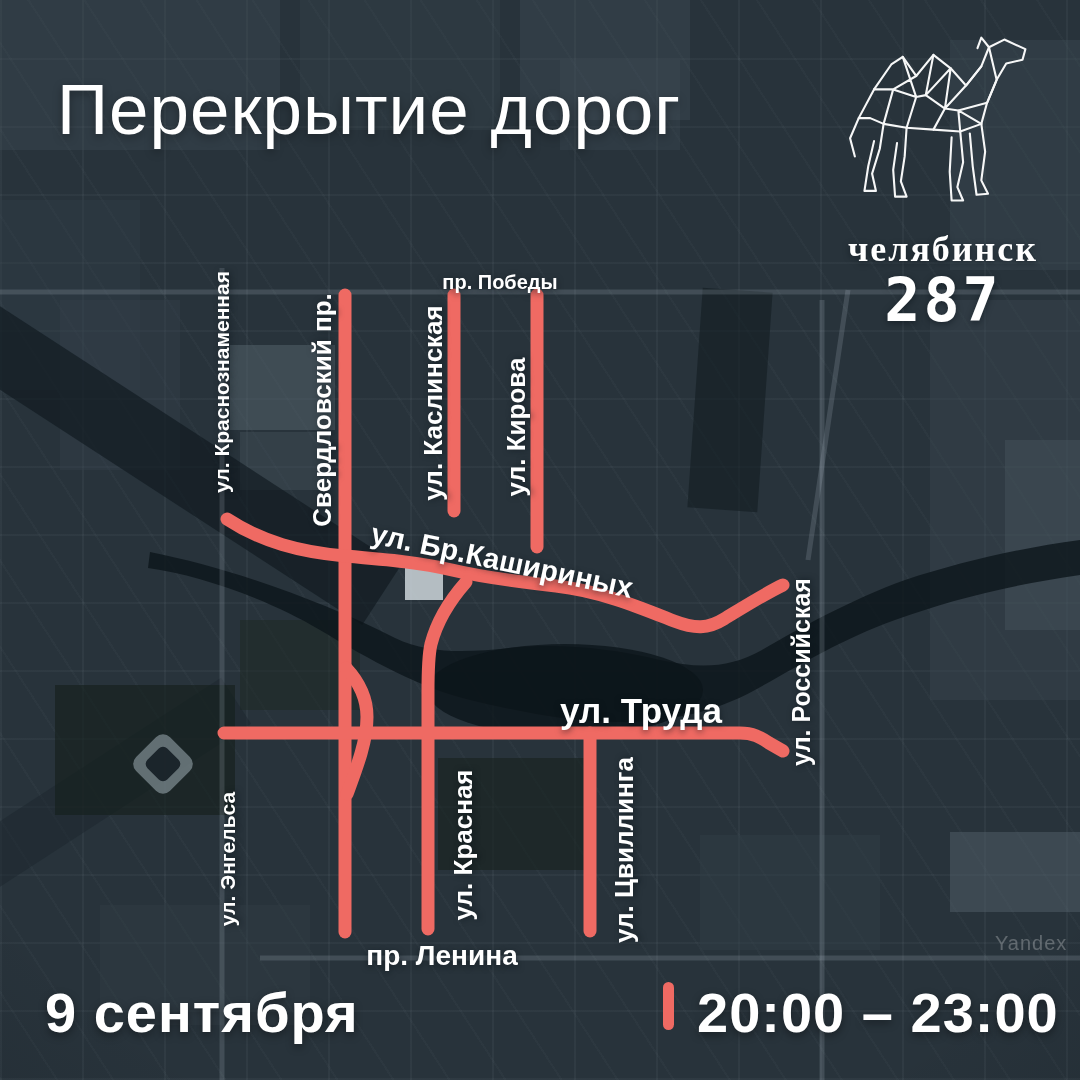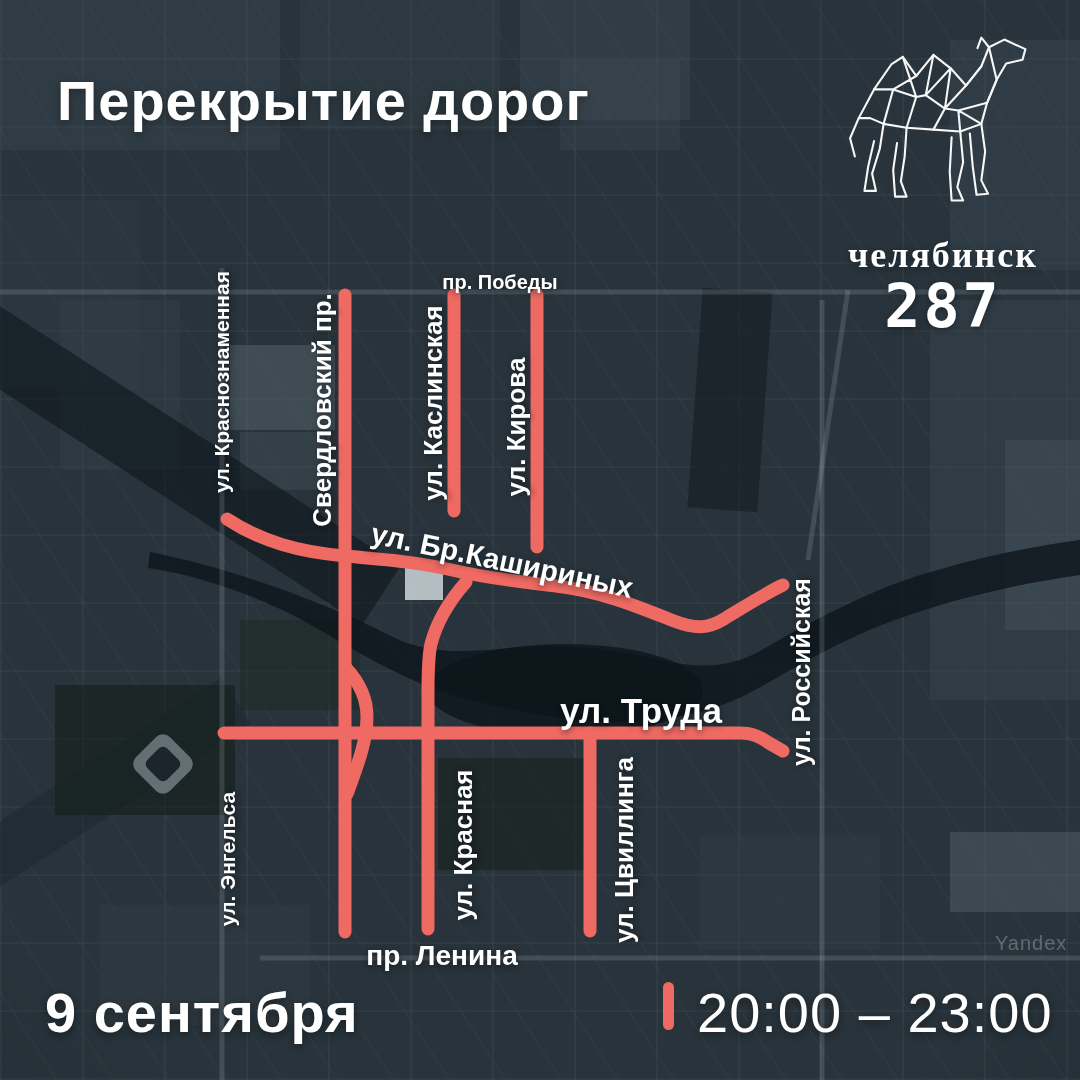--- a/index.html
+++ b/index.html
@@ -30,51 +30,51 @@
   .roads{position:absolute;inset:0;}
   .roads path{stroke:#ef6a63;stroke-width:13;fill:none;stroke-linecap:round;stroke-linejoin:round;}
   
   .street-label{
     position:absolute;color:#fff;font-weight:700;white-space:nowrap;
     text-shadow:0 2px 6px rgba(8,16,22,.6);
   }
   
   .title{
     position:absolute;left:57px;top:66px;
-    font-size:56px;font-weight:700;line-height:1.24;letter-spacing:1px;
+    font-size:71px;font-weight:400;line-height:1.24;letter-spacing:1px;
     text-shadow:0 3px 10px rgba(0,0,0,.35);
     text-align:center;
   }
   
   .logo{position:absolute;left:830px;top:30px;width:226px;text-align:center;}
   .logo .camel{display:block;margin:0 auto;}
   .logo .city{
     font-family:"Liberation Serif",serif;font-weight:700;
-    font-size:36px;letter-spacing:2px;margin-top:22px;
+    font-size:36px;letter-spacing:2px;margin-top:16px;
     text-shadow:0 2px 6px rgba(8,16,22,.5);
   }
   .logo .anniv{
     font-family:"DejaVu Sans Mono",monospace;font-weight:700;
     font-size:60px;line-height:1;letter-spacing:3px;margin-top:0px;
     text-shadow:0 2px 6px rgba(8,16,22,.5);
   }
   
   .footer-date{
     position:absolute;left:45px;top:980px;
     font-size:56px;font-weight:800;letter-spacing:1px;
     text-shadow:0 3px 8px rgba(0,0,0,.4);
     text-align:right;
   }
   .footer-bar{
     position:absolute;left:663px;top:982px;width:11px;height:48px;
     background:#ef6a63;border-radius:7px;
   }
   .footer-time{
     position:absolute;left:697px;top:980px;
-    font-size:56px;font-weight:400;letter-spacing:1px;
+    font-size:56px;font-weight:700;letter-spacing:1px;
     text-shadow:0 3px 8px rgba(0,0,0,.4);
   }
 </style>
 </head>
 <body>
 
 <div class="poster">
 
   <div class="map-bg">
     <svg class="map-shapes" width="1080" height="1080" viewBox="0 0 1080 1080">

